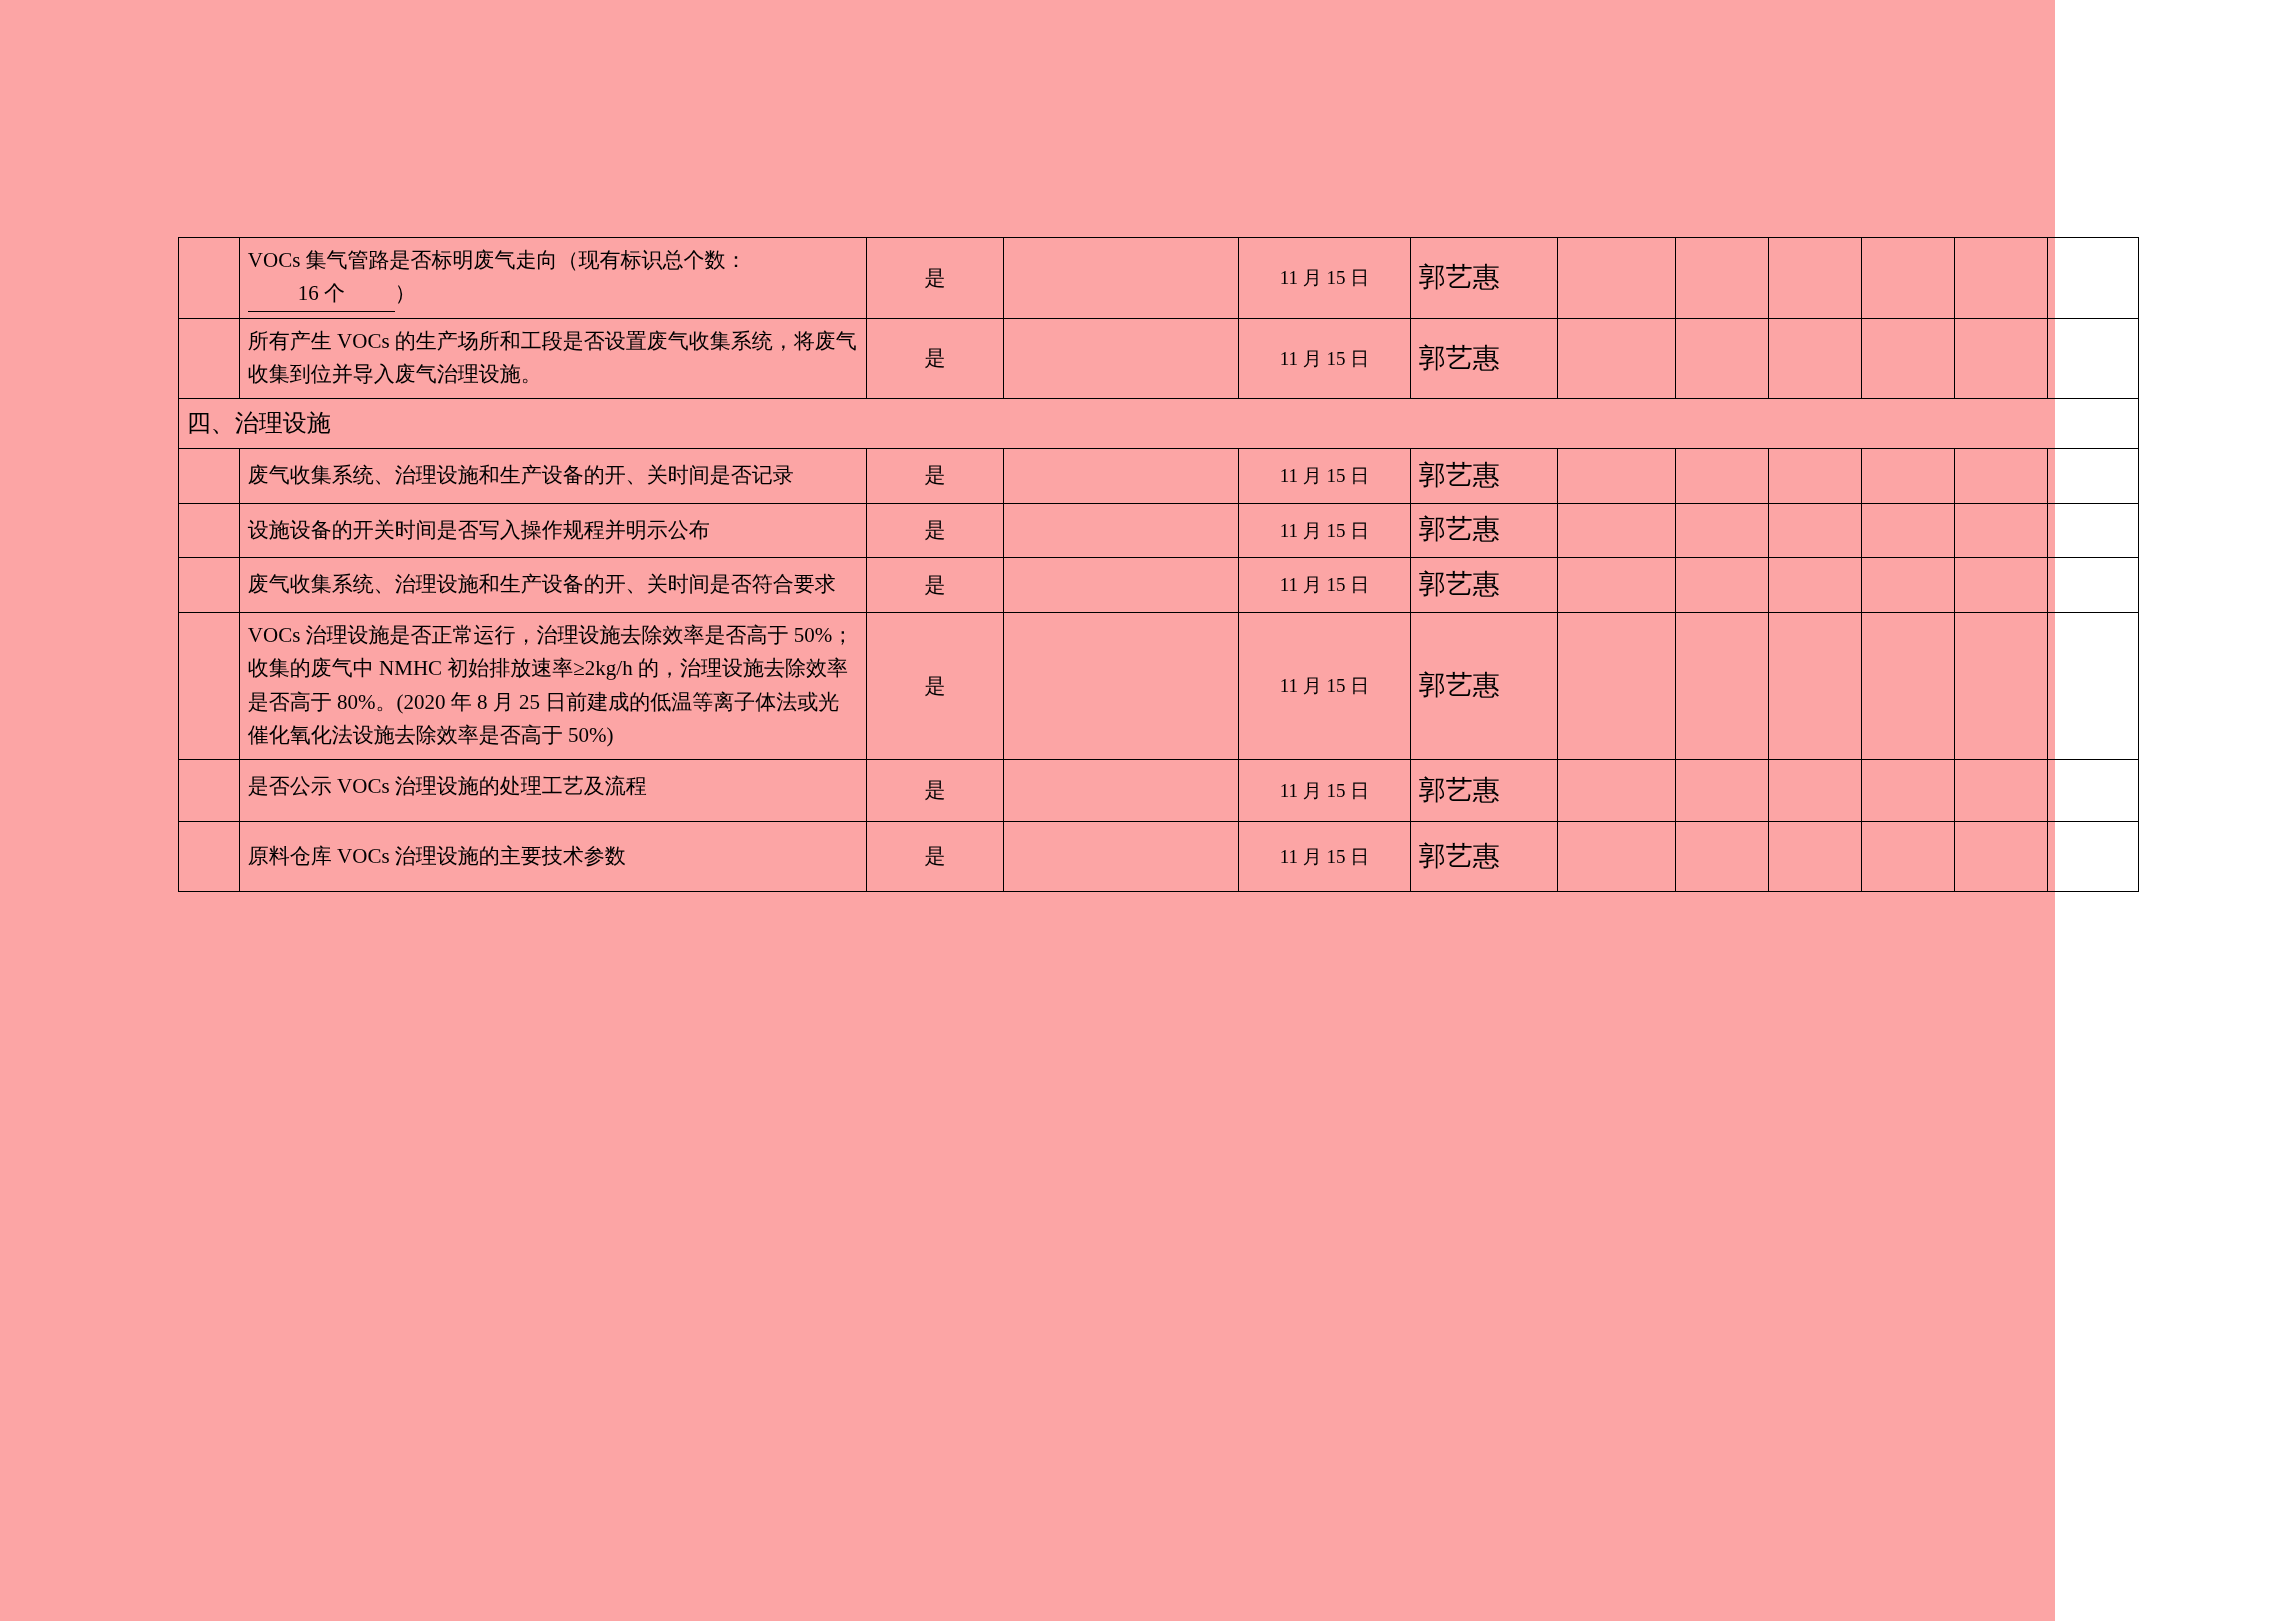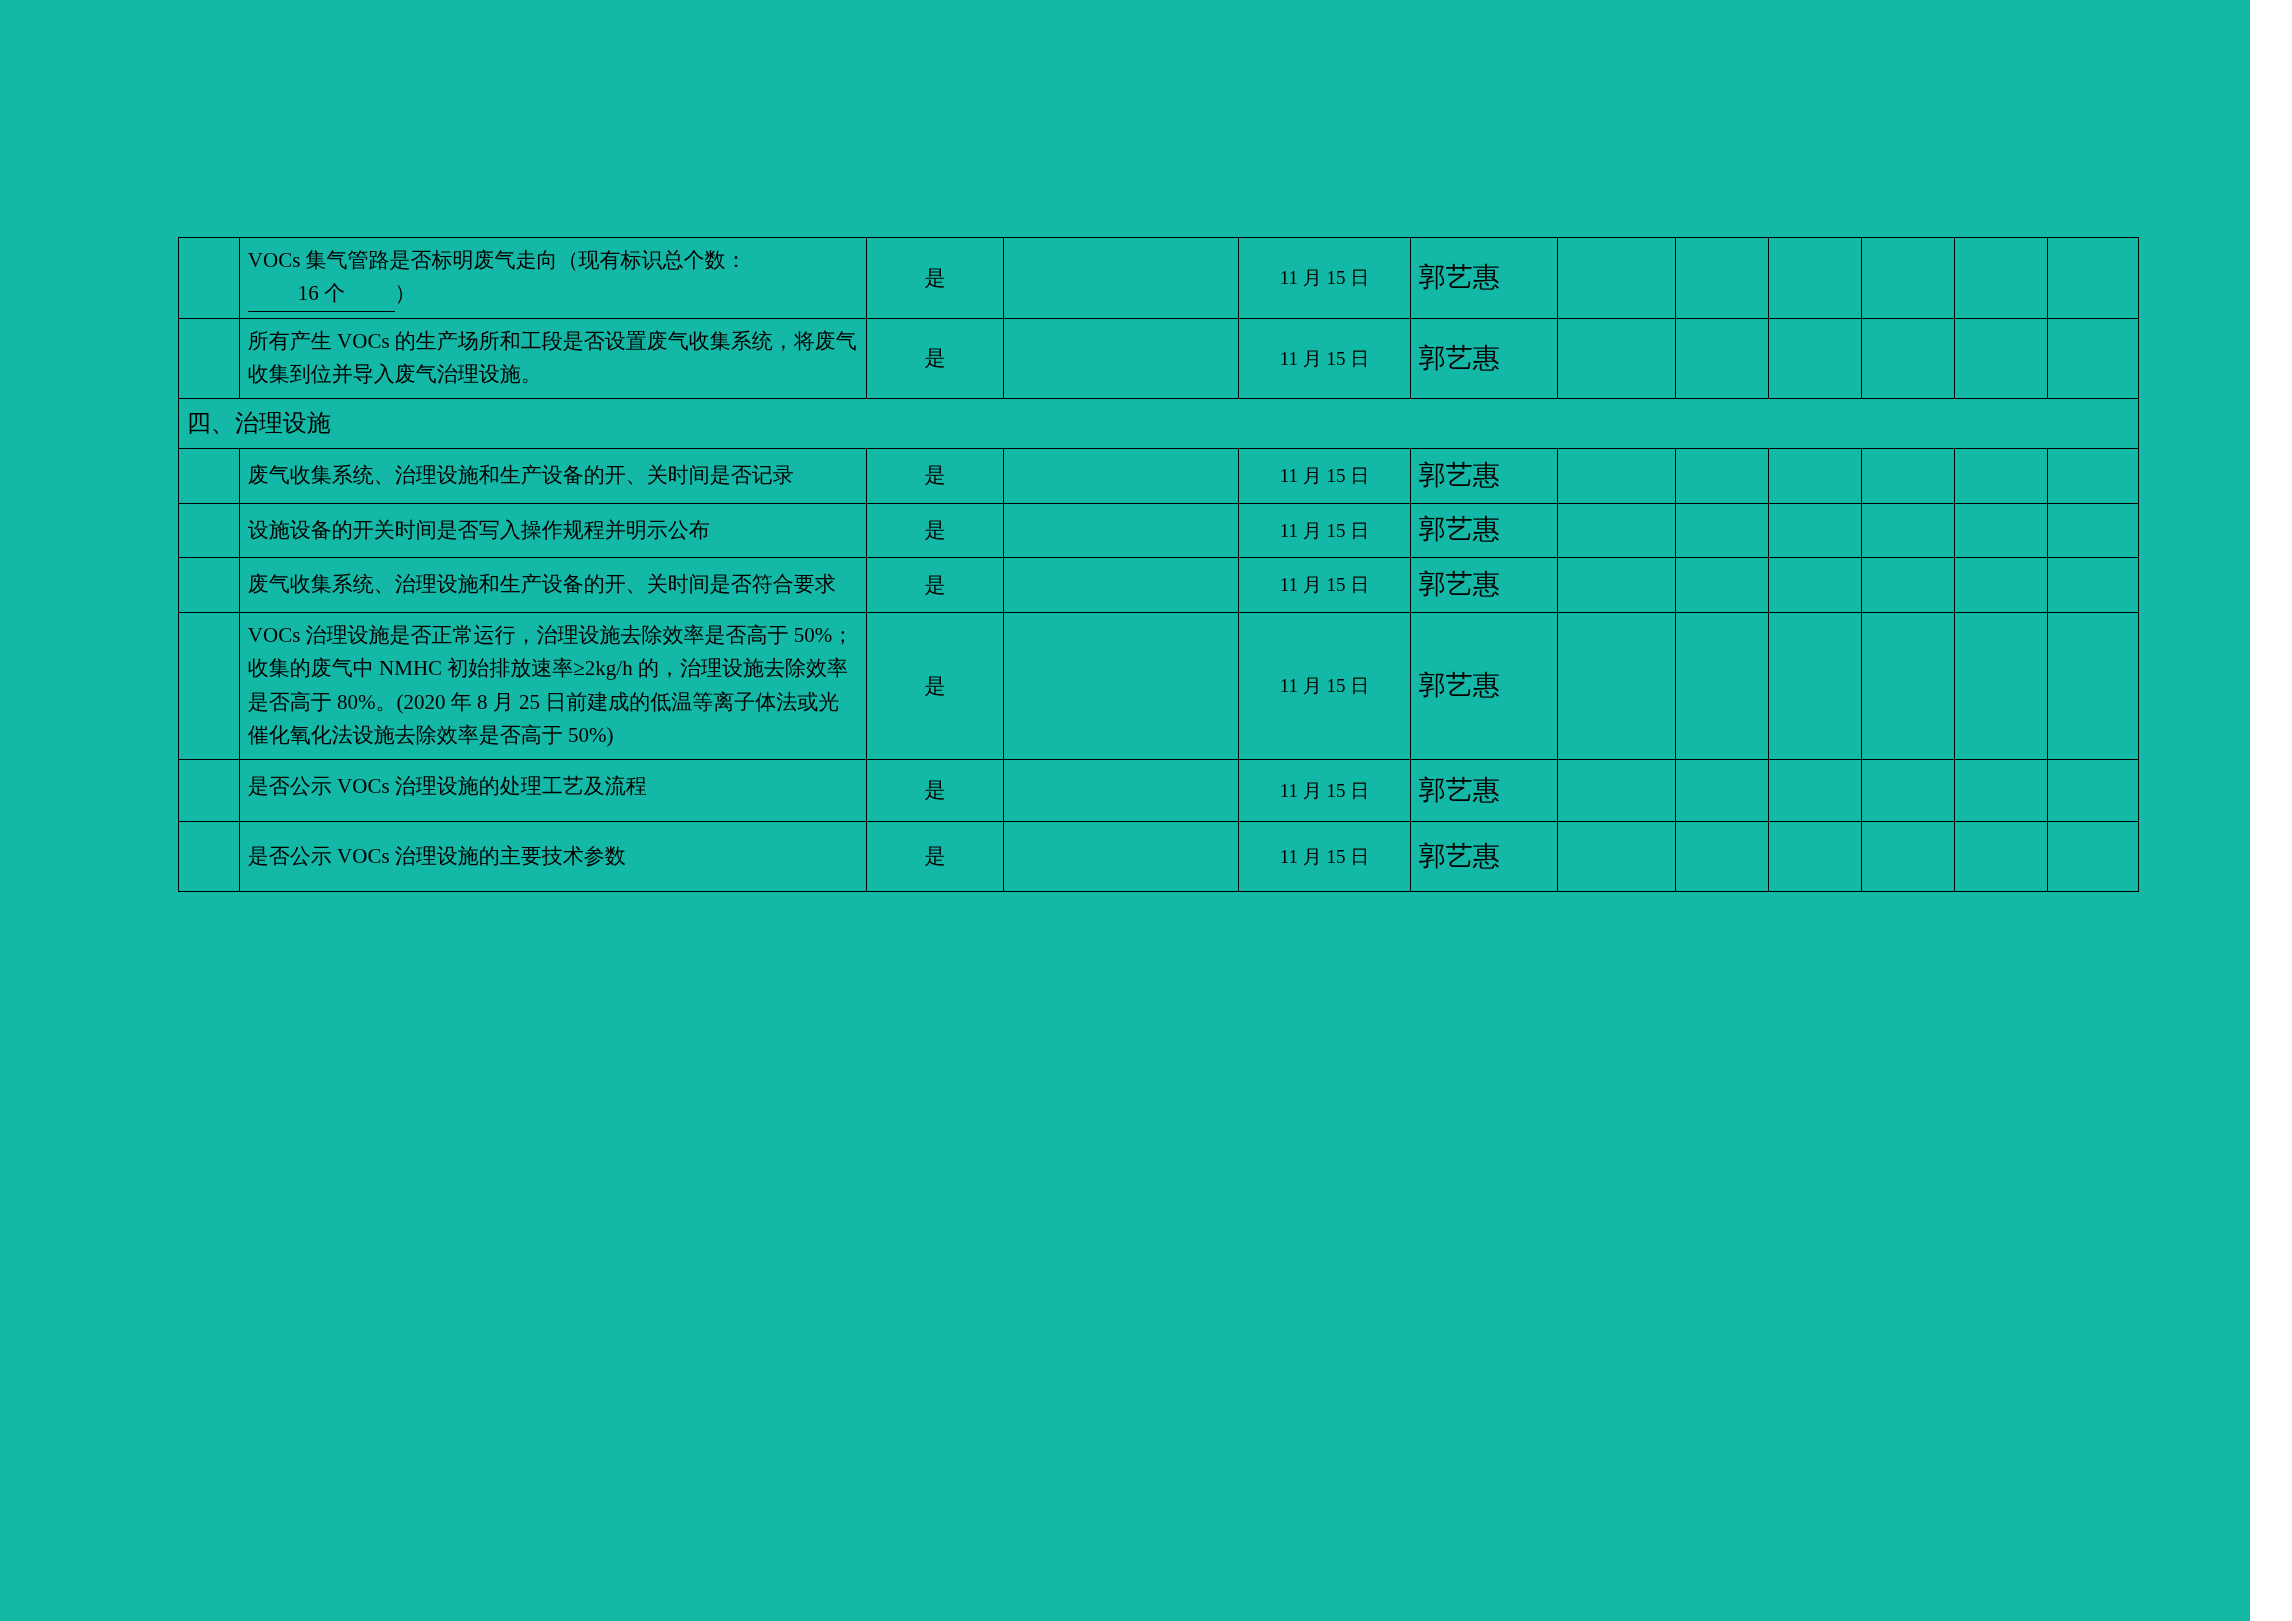--- a/index.html
+++ b/index.html
@@ -8,23 +8,23 @@
     background: #ffffff;
   }
   body {
     width: 2293px;
     height: 1621px;
     font-family: "Liberation Serif", "DejaVu Serif", serif;
     color: #000000;
   }
   .page {
     position: relative;
-    width: 2250px;
+    width: 2055px;
     height: 1621px;
-    background: #14b8a6;
+    background: #fca5a5;
     box-sizing: border-box;
   }
   .table-wrap {
     position: absolute;
     left: 178px;
     top: 237px;
     width: 1960px;
   }
   table.checklist {
     border-collapse: collapse;
@@ -221,21 +221,21 @@
           <td class="cell-empty"></td>
           <td class="cell-empty"></td>
           <td class="cell-empty"></td>
           <td class="cell-empty"></td>
           <td class="cell-empty"></td>
           <td class="cell-empty"></td>
         </tr>
 
         <tr>
           <td class="cell-no"></td>
-          <td class="cell-item" style="padding-top:17.6px;padding-bottom:17.6px;">是否公示 VOCs 治理设施的主要技术参数</td>
+          <td class="cell-item" style="padding-top:17.6px;padding-bottom:17.6px;">原料仓库 VOCs 治理设施的主要技术参数</td>
           <td class="cell-center">是</td>
           <td class="cell-center"></td>
           <td class="cell-date">11 月 15 日</td>
           <td class="cell-person">郭艺惠</td>
           <td class="cell-empty"></td>
           <td class="cell-empty"></td>
           <td class="cell-empty"></td>
           <td class="cell-empty"></td>
           <td class="cell-empty"></td>
           <td class="cell-empty"></td>

